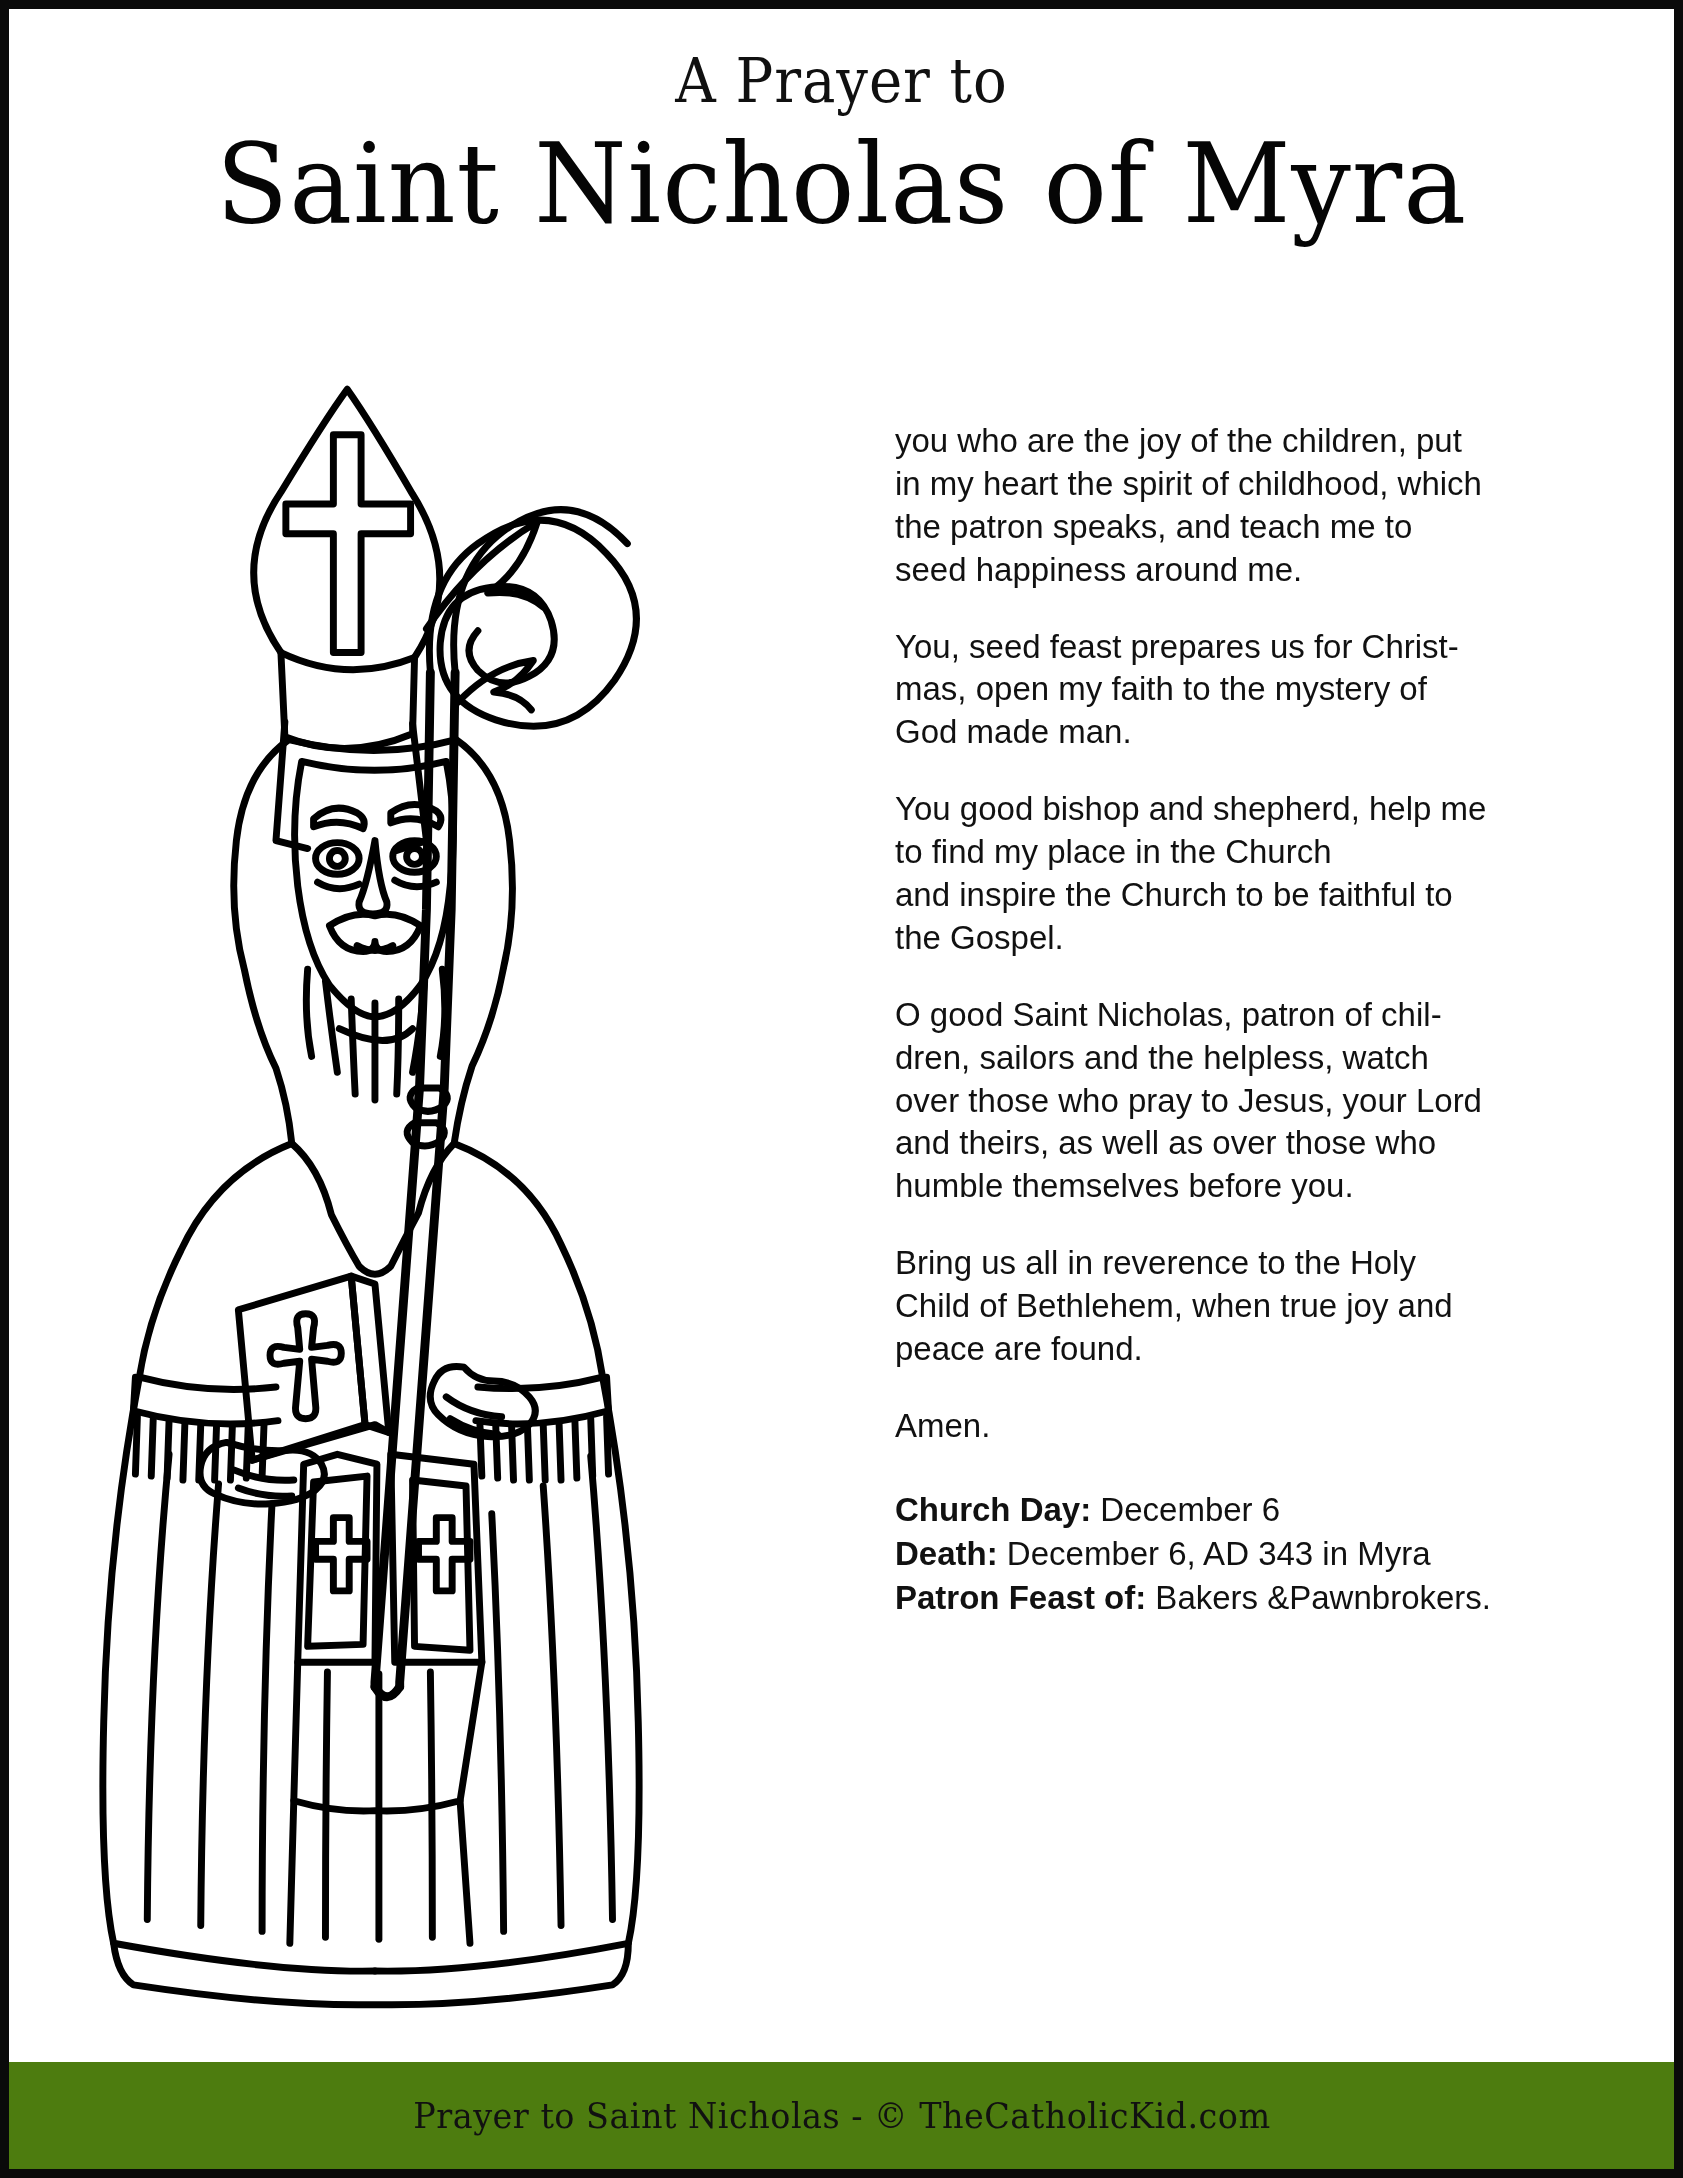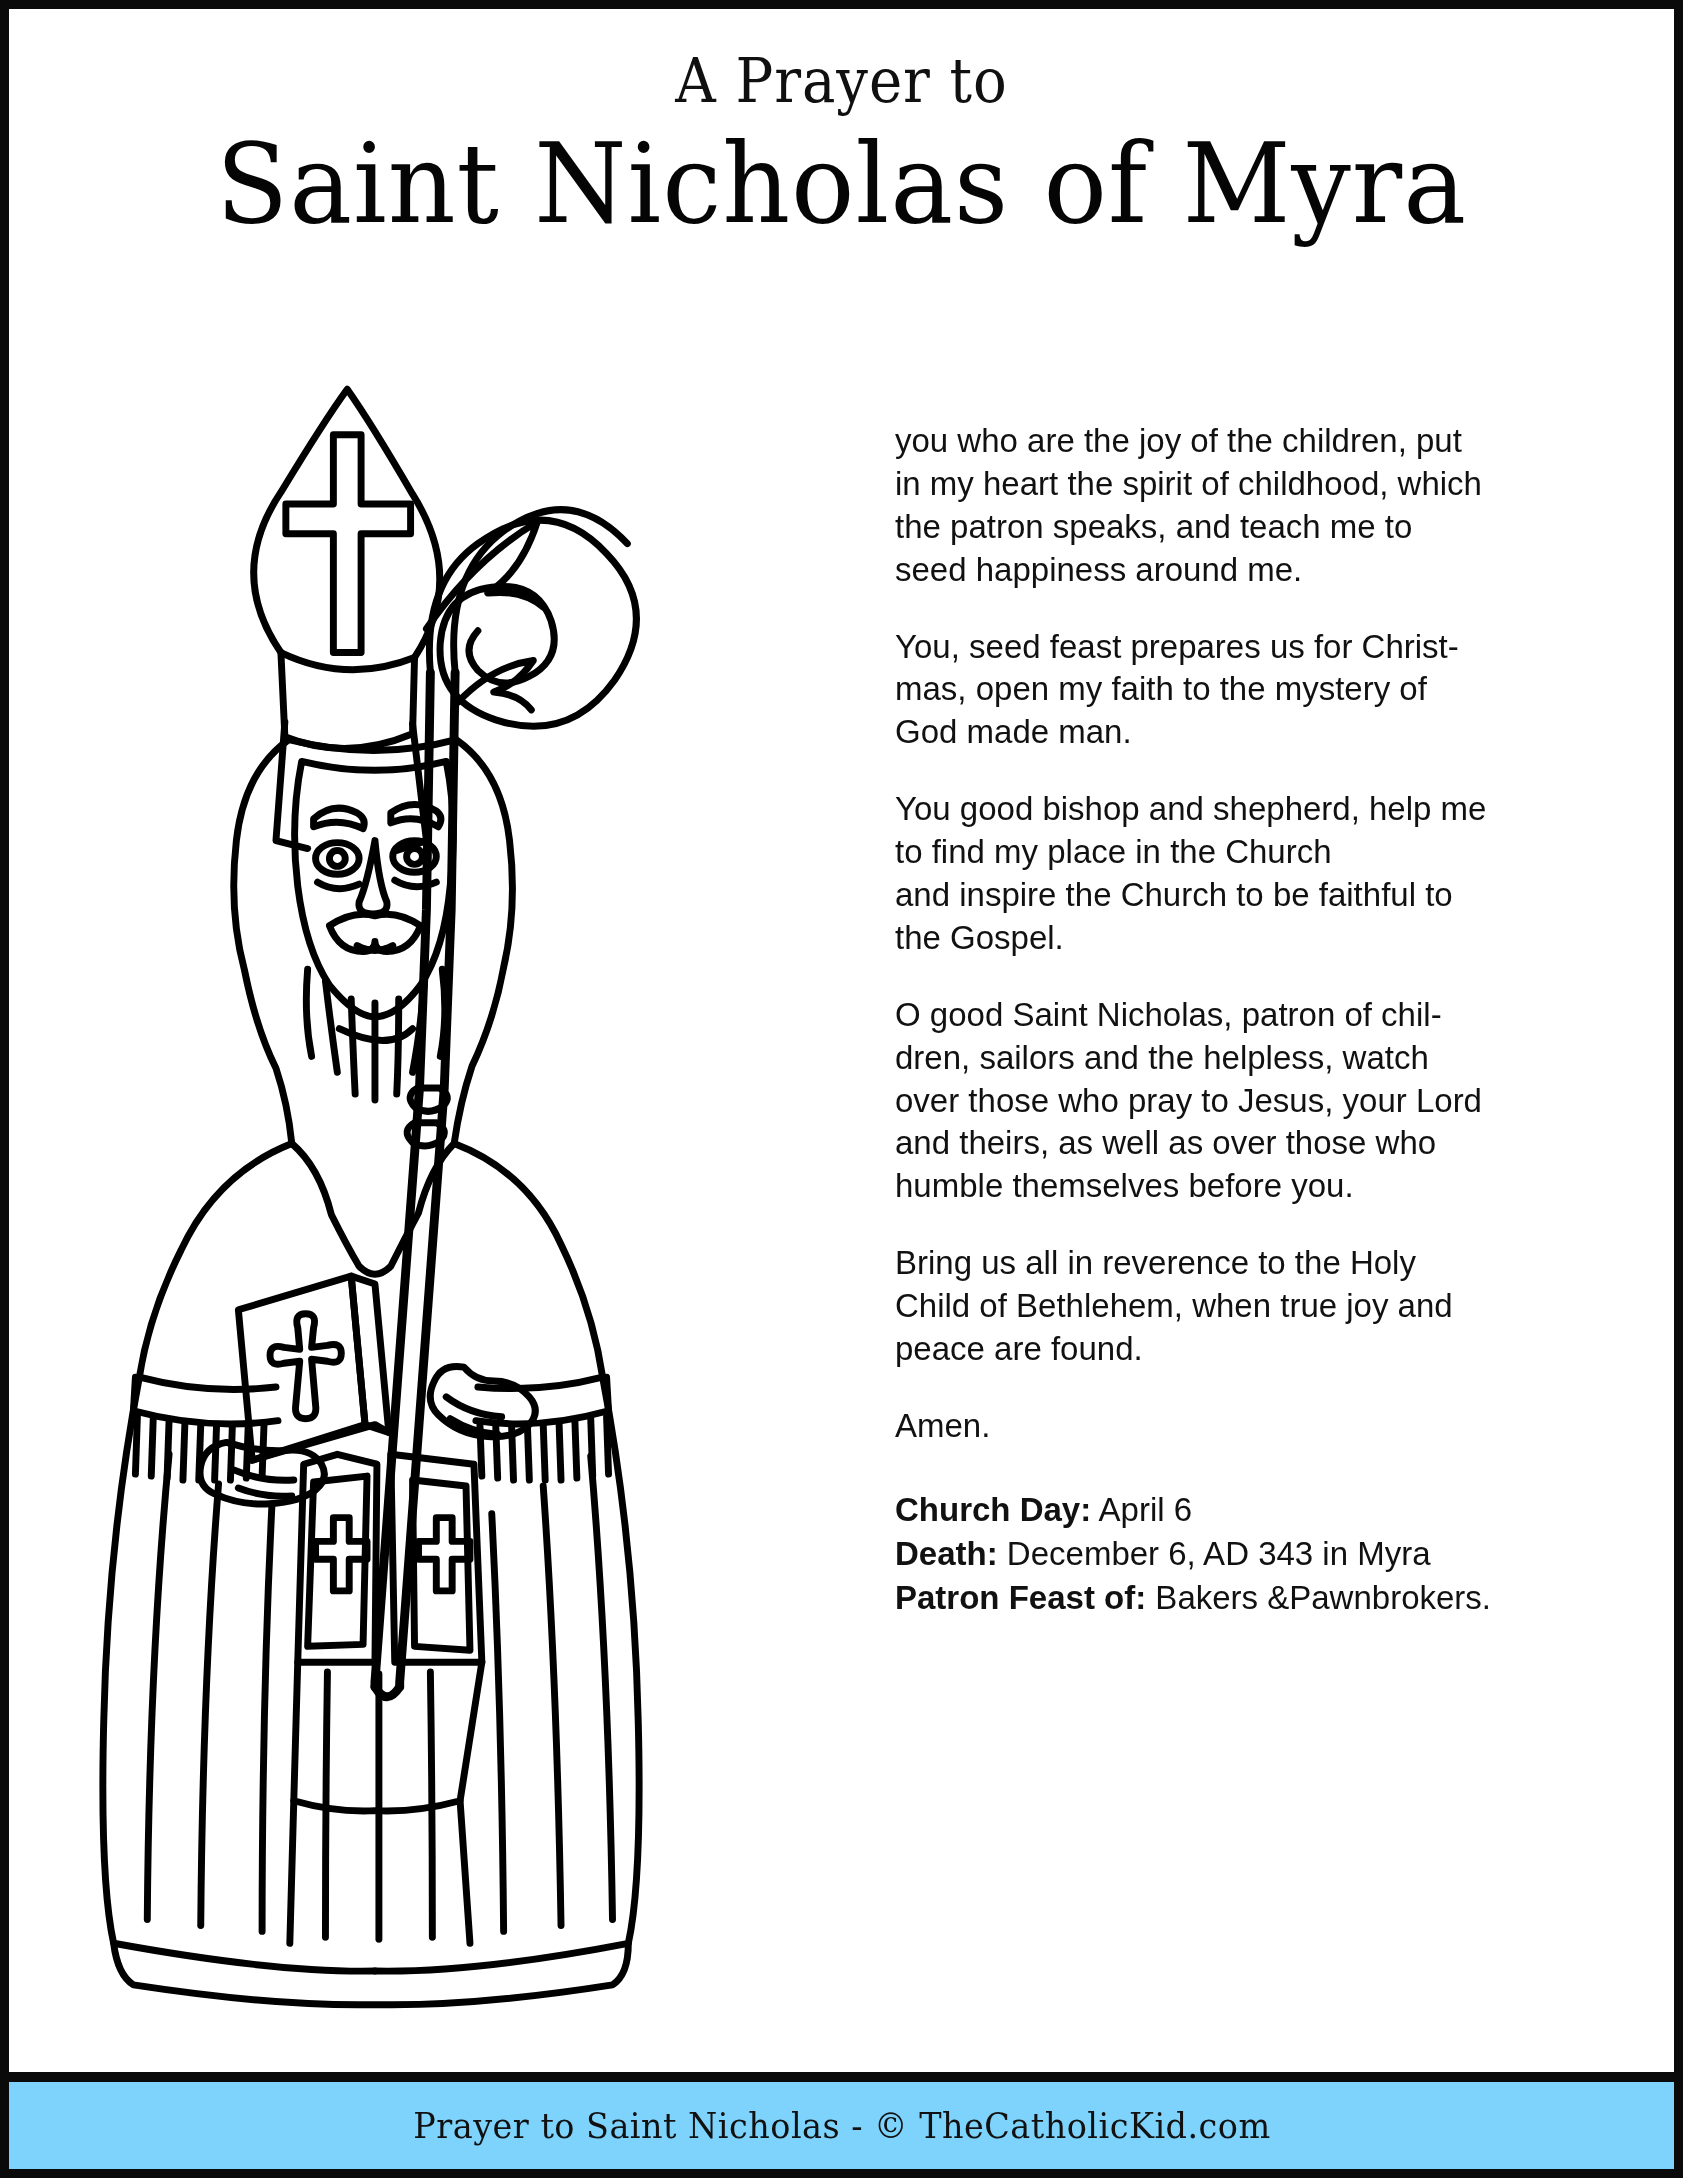--- a/index.html
+++ b/index.html
@@ -89,22 +89,22 @@
     bottom: 87px;
     width: 100%;
     height: 10px;
     background: #0a0a0a;
   }
   #footer {
     position: absolute;
     left: 0;
     bottom: 0;
     width: 100%;
-    height: 87px;
-    background: #7dd3fc;
+    height: 107px;
+    background: #4d7c0f;
     display: flex;
     align-items: center;
     justify-content: center;
   }
   #footer-text {
     font-family: "DejaVu Serif", serif;
     font-size: 36px;
     color: #111111;
     letter-spacing: 0.5px;
     transform: scaleX(0.93);
@@ -290,21 +290,21 @@
 over those who pray to Jesus, your Lord
 and theirs, as well as over those who
 humble themselves before you.</p>
     <p class="prayer-para">Bring us all in reverence to the Holy
 Child of Bethlehem, when true joy and
 peace are found.</p>
     <p class="prayer-para">Amen.</p>
 
     <div id="facts">
       <div class="fact-line">
-        <span class="fact-label">Church Day:</span><span> April 6</span>
+        <span class="fact-label">Church Day:</span><span> December 6</span>
       </div>
       <div class="fact-line">
         <span class="fact-label">Death:</span><span> December 6, AD 343 in Myra</span>
       </div>
       <div class="fact-line">
         <span class="fact-label">Patron Feast of:</span><span> Bakers &amp;Pawnbrokers.</span>
       </div>
     </div>
   </div>
 

